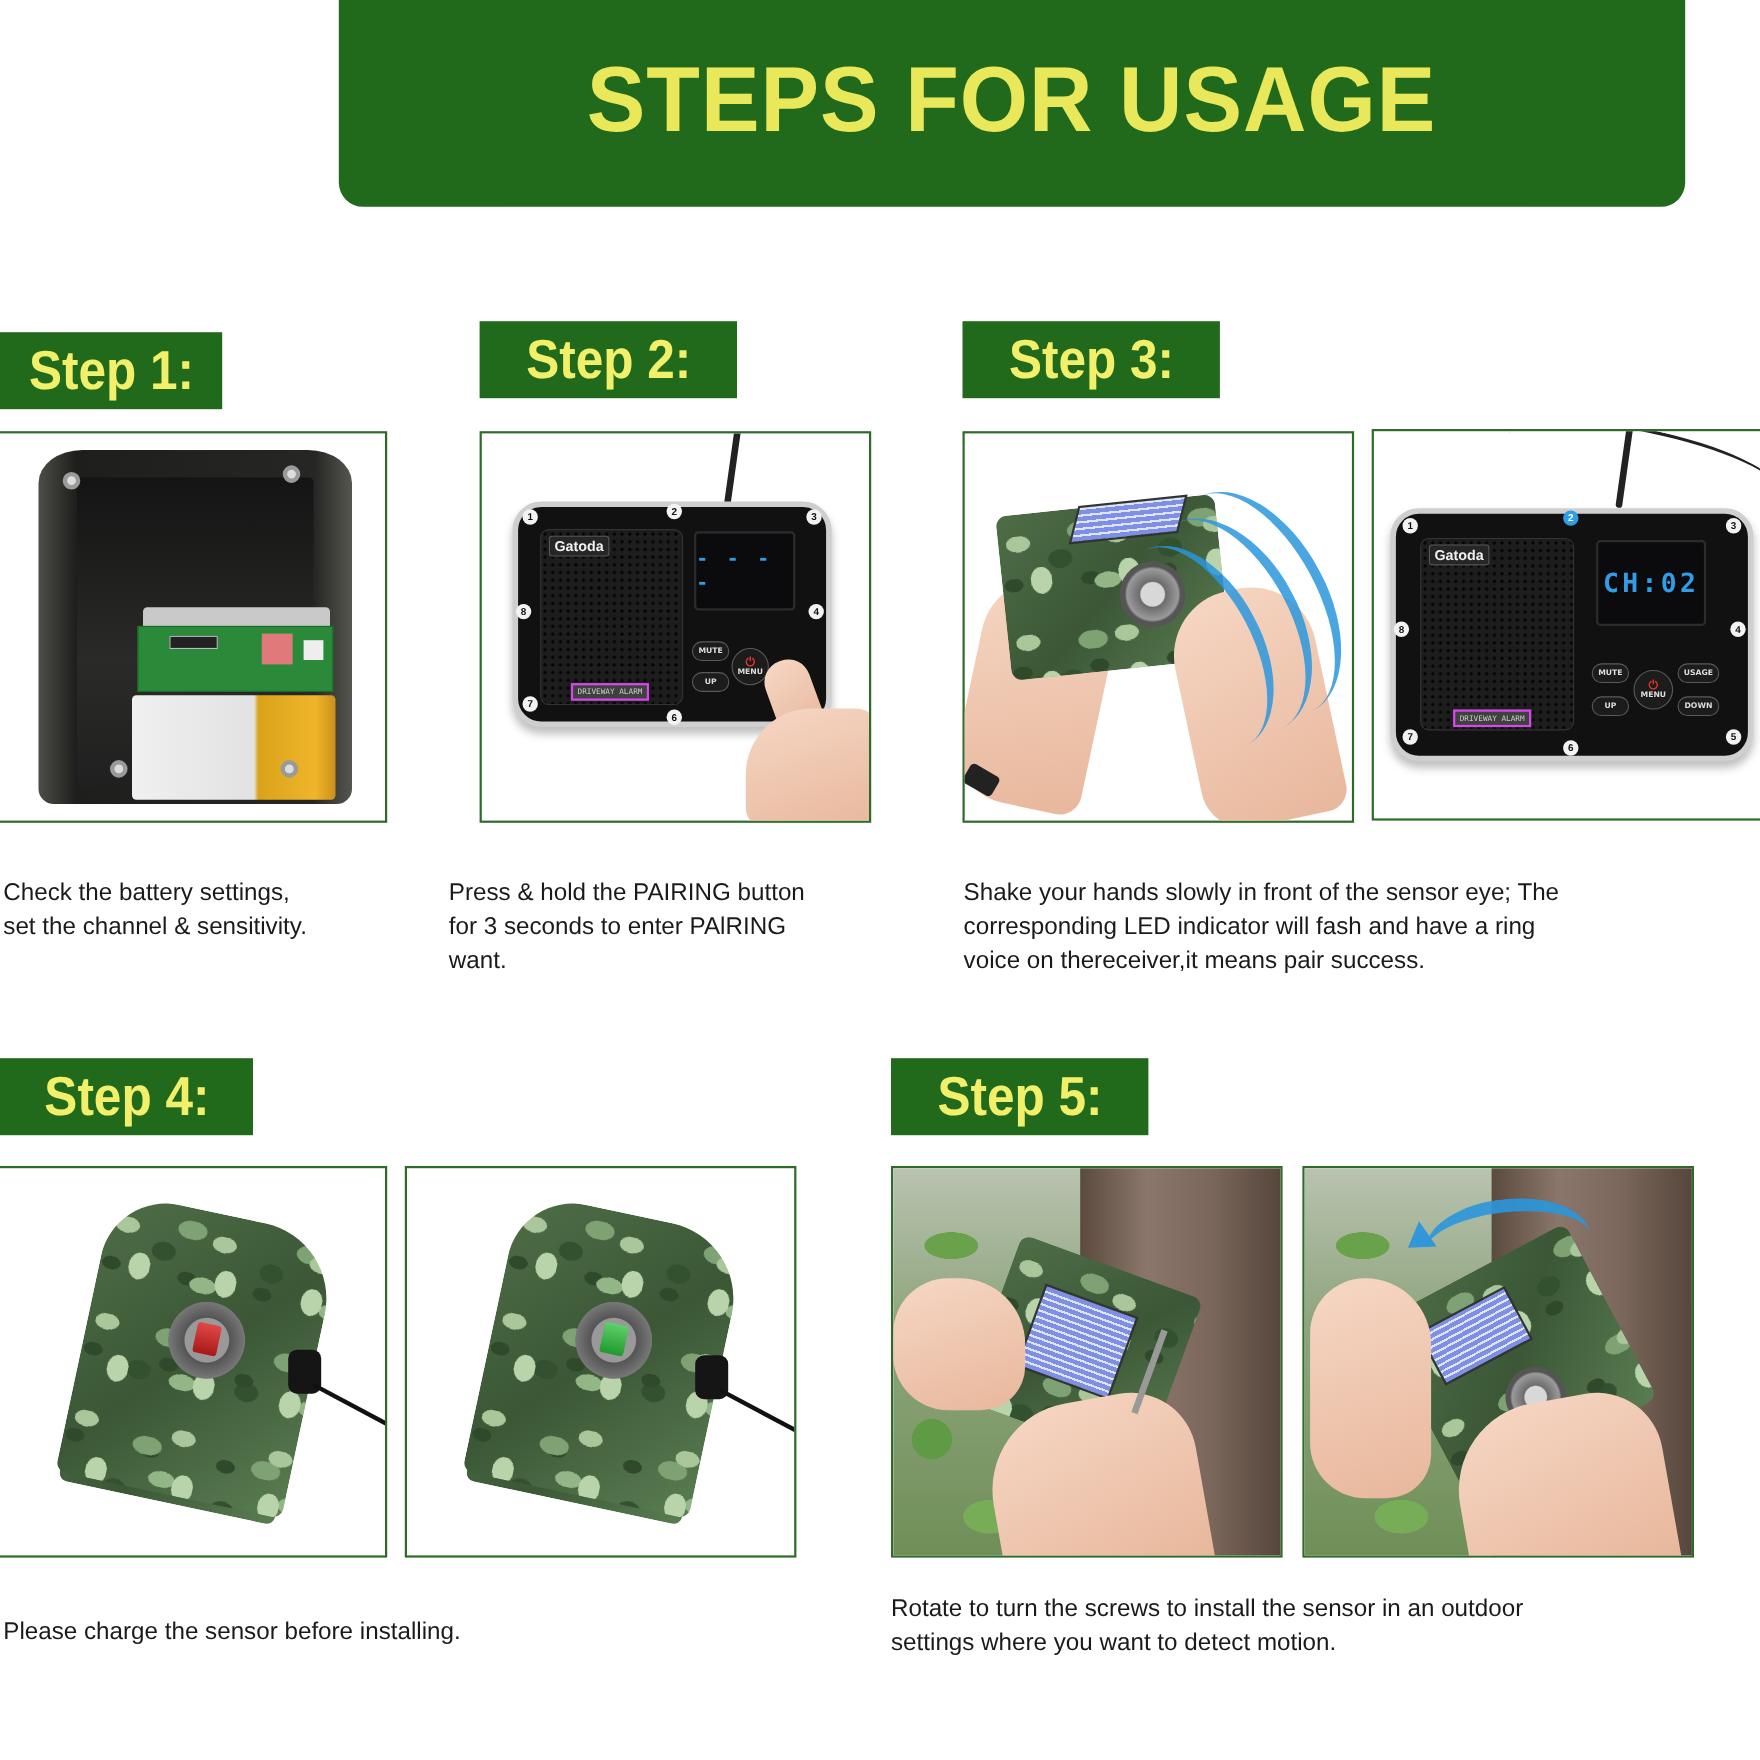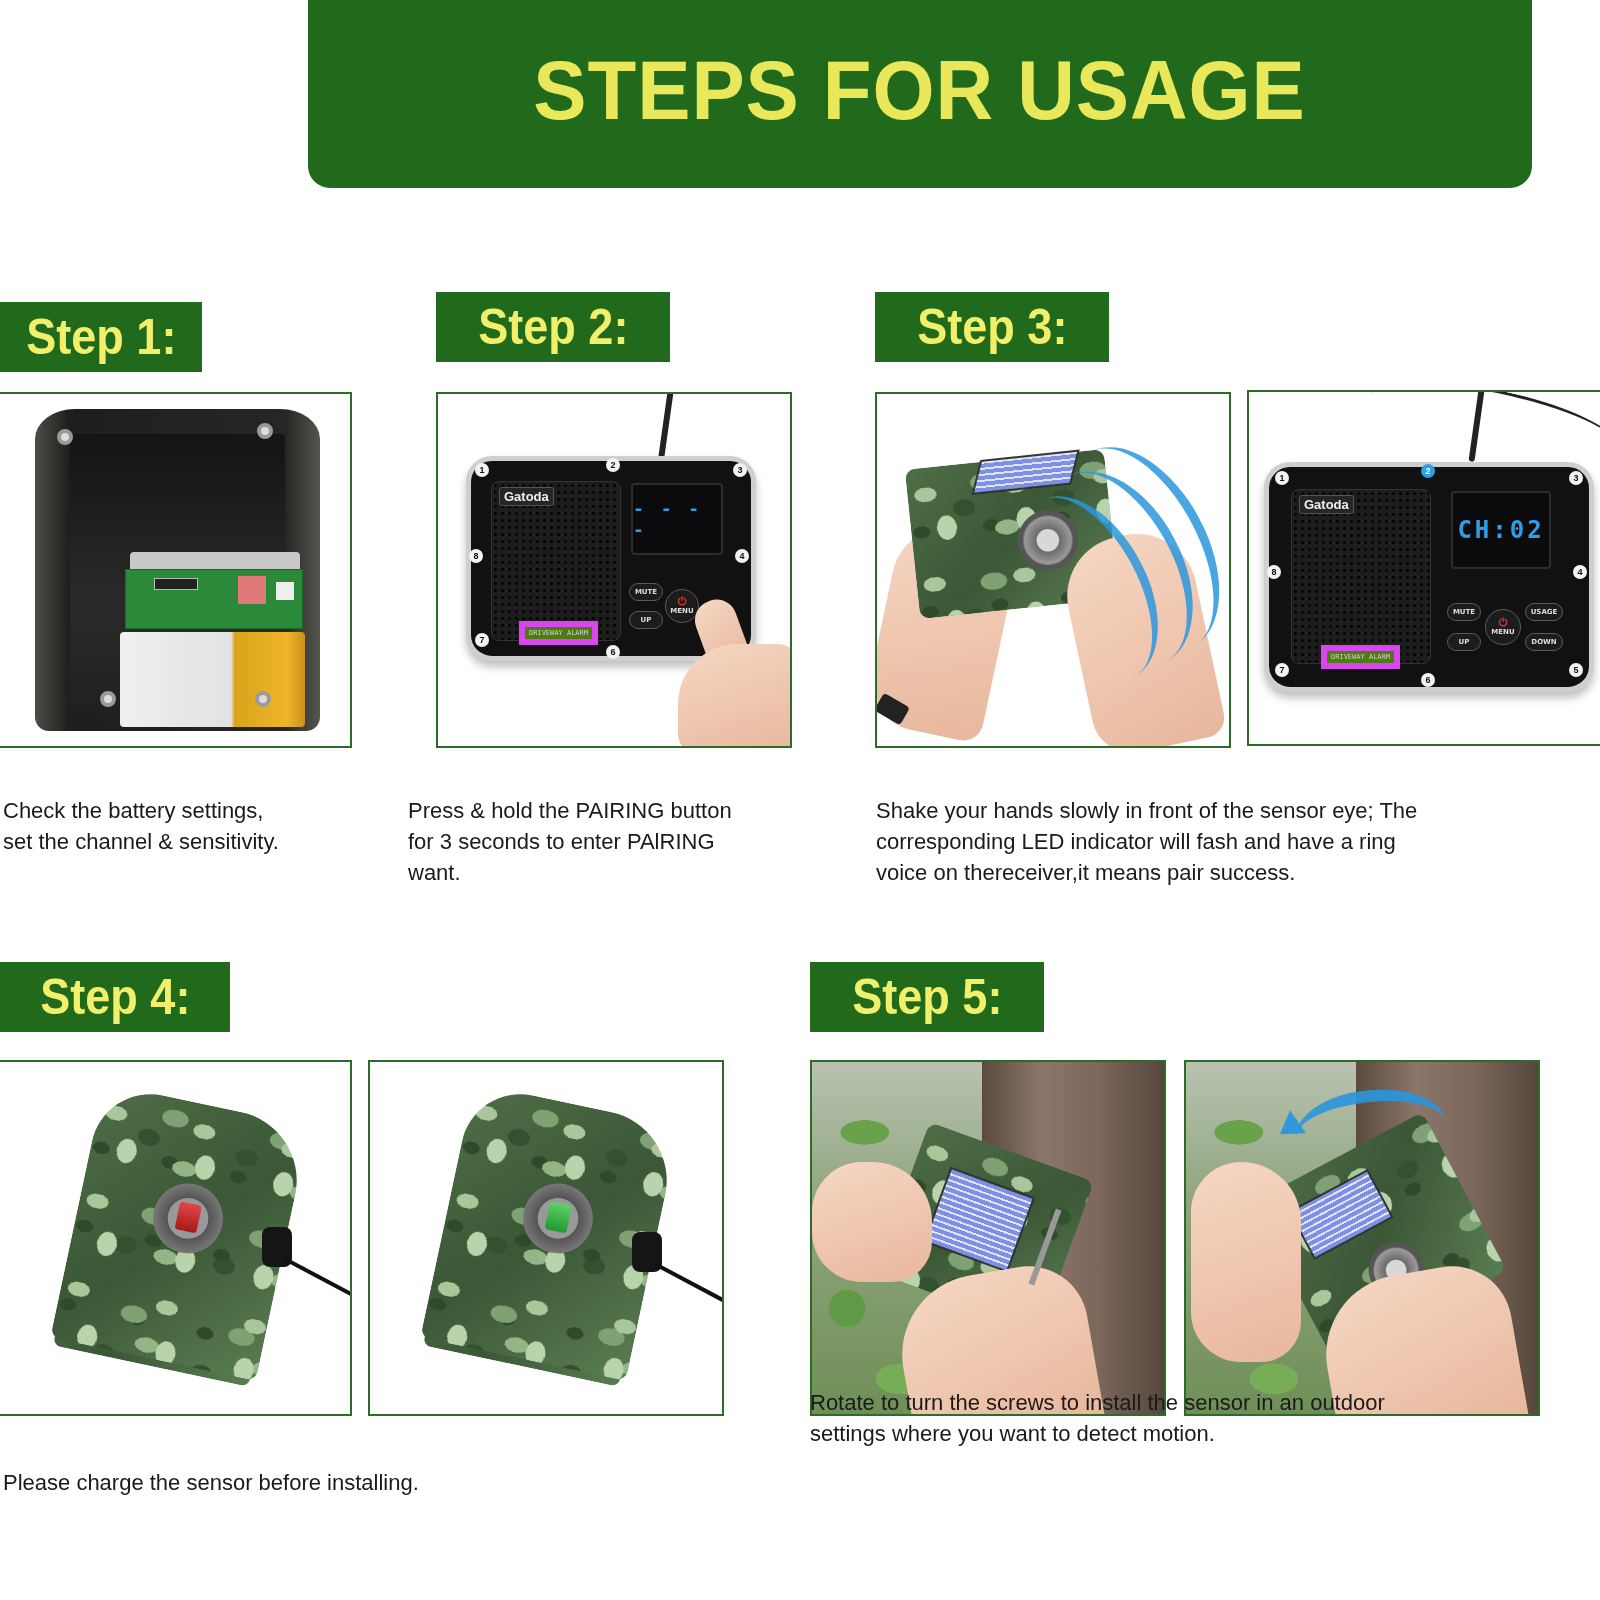--- a/index.html
+++ b/index.html
@@ -83,22 +83,22 @@
   .rx-speaker {
     position: absolute; background-color: #1d1d1d;
     background-image: radial-gradient(circle, #050505 1.3px, transparent 1.6px);
     background-size: 7px 7px; border-radius: 8px; border: 1px solid #333;
   }
   .rx-brand {
     position: absolute; background:#262626; color:#f0f0f0; font-size:13px; font-weight:bold;
     padding: 1px 4px; border-radius: 3px; border:1px solid #555;
   }
   .rx-tag {
-    position: absolute; background:#4d7c0f; color:#cfcfcf; font-size:7px; font-family:"DejaVu Sans Mono", monospace;
-    padding: 2px 4px; border:6px solid #d946ef;
+    position: absolute; background:#404040; color:#cfcfcf; font-size:7px; font-family:"DejaVu Sans Mono", monospace;
+    padding: 2px 4px; border:2px solid #d946ef;
   }
   .rx-screen { position: absolute; background: #0b0b0d; border: 2px solid #2c2c2c; border-radius: 4px; display:flex; align-items:center; justify-content:center; }
   .rx-screen-text { color: #2f9ee6; font-family: "DejaVu Sans Mono", monospace; font-weight:bold; letter-spacing: 3px; }
   .rx-btn {
     position: absolute; background: #1c1c1c; color: #ddd; border: 1px solid #5a5a5a; border-radius: 12px;
     font-size: 7px; font-weight:bold; display:flex; align-items:center; justify-content:center;
     font-family: "DejaVu Sans", sans-serif;
   }
   .rx-menu { border-radius: 50%; flex-direction: column; }
   .rx-power { color: #e0372a; font-size: 11px; line-height: 10px; }
@@ -345,16 +345,16 @@
   <div class="trunk" style="left:170px;width:200px;"></div>
   <div class="arrow-curve" style="left:110px;top:28px;width:150px;height:80px;transform:rotate(-6deg);"></div>
   <div class="arrow-head" style="left:92px;top:52px;transform:rotate(-35deg);"></div>
   <div class="camo" style="position:absolute;left:95px;top:85px;width:195px;height:180px;border-radius:10px;transform:rotate(-28deg);">
     <div class="solar" style="left:30px;top:25px;width:90px;height:55px;"></div>
     <div class="lens" style="left:70px;top:100px;width:55px;height:55px;"></div>
   </div>
   <div class="skin" style="left:5px;top:100px;width:110px;height:200px;border-radius:50px 60px 40px 50px;"></div>
   <div class="skin" style="left:140px;top:210px;width:190px;height:160px;border-radius:80px 60px 0 0;transform:rotate(-10deg);"></div>
 </div>
-<div class="caption" style="left:810px;top:1387px;width:780px;">
+<div class="caption" style="left:810px;top:1446px;width:780px;">
   <div>Rotate to turn the screws to install the sensor in an outdoor</div>
   <div>settings where you want to detect motion.</div>
 </div>
 
 </body></html>

